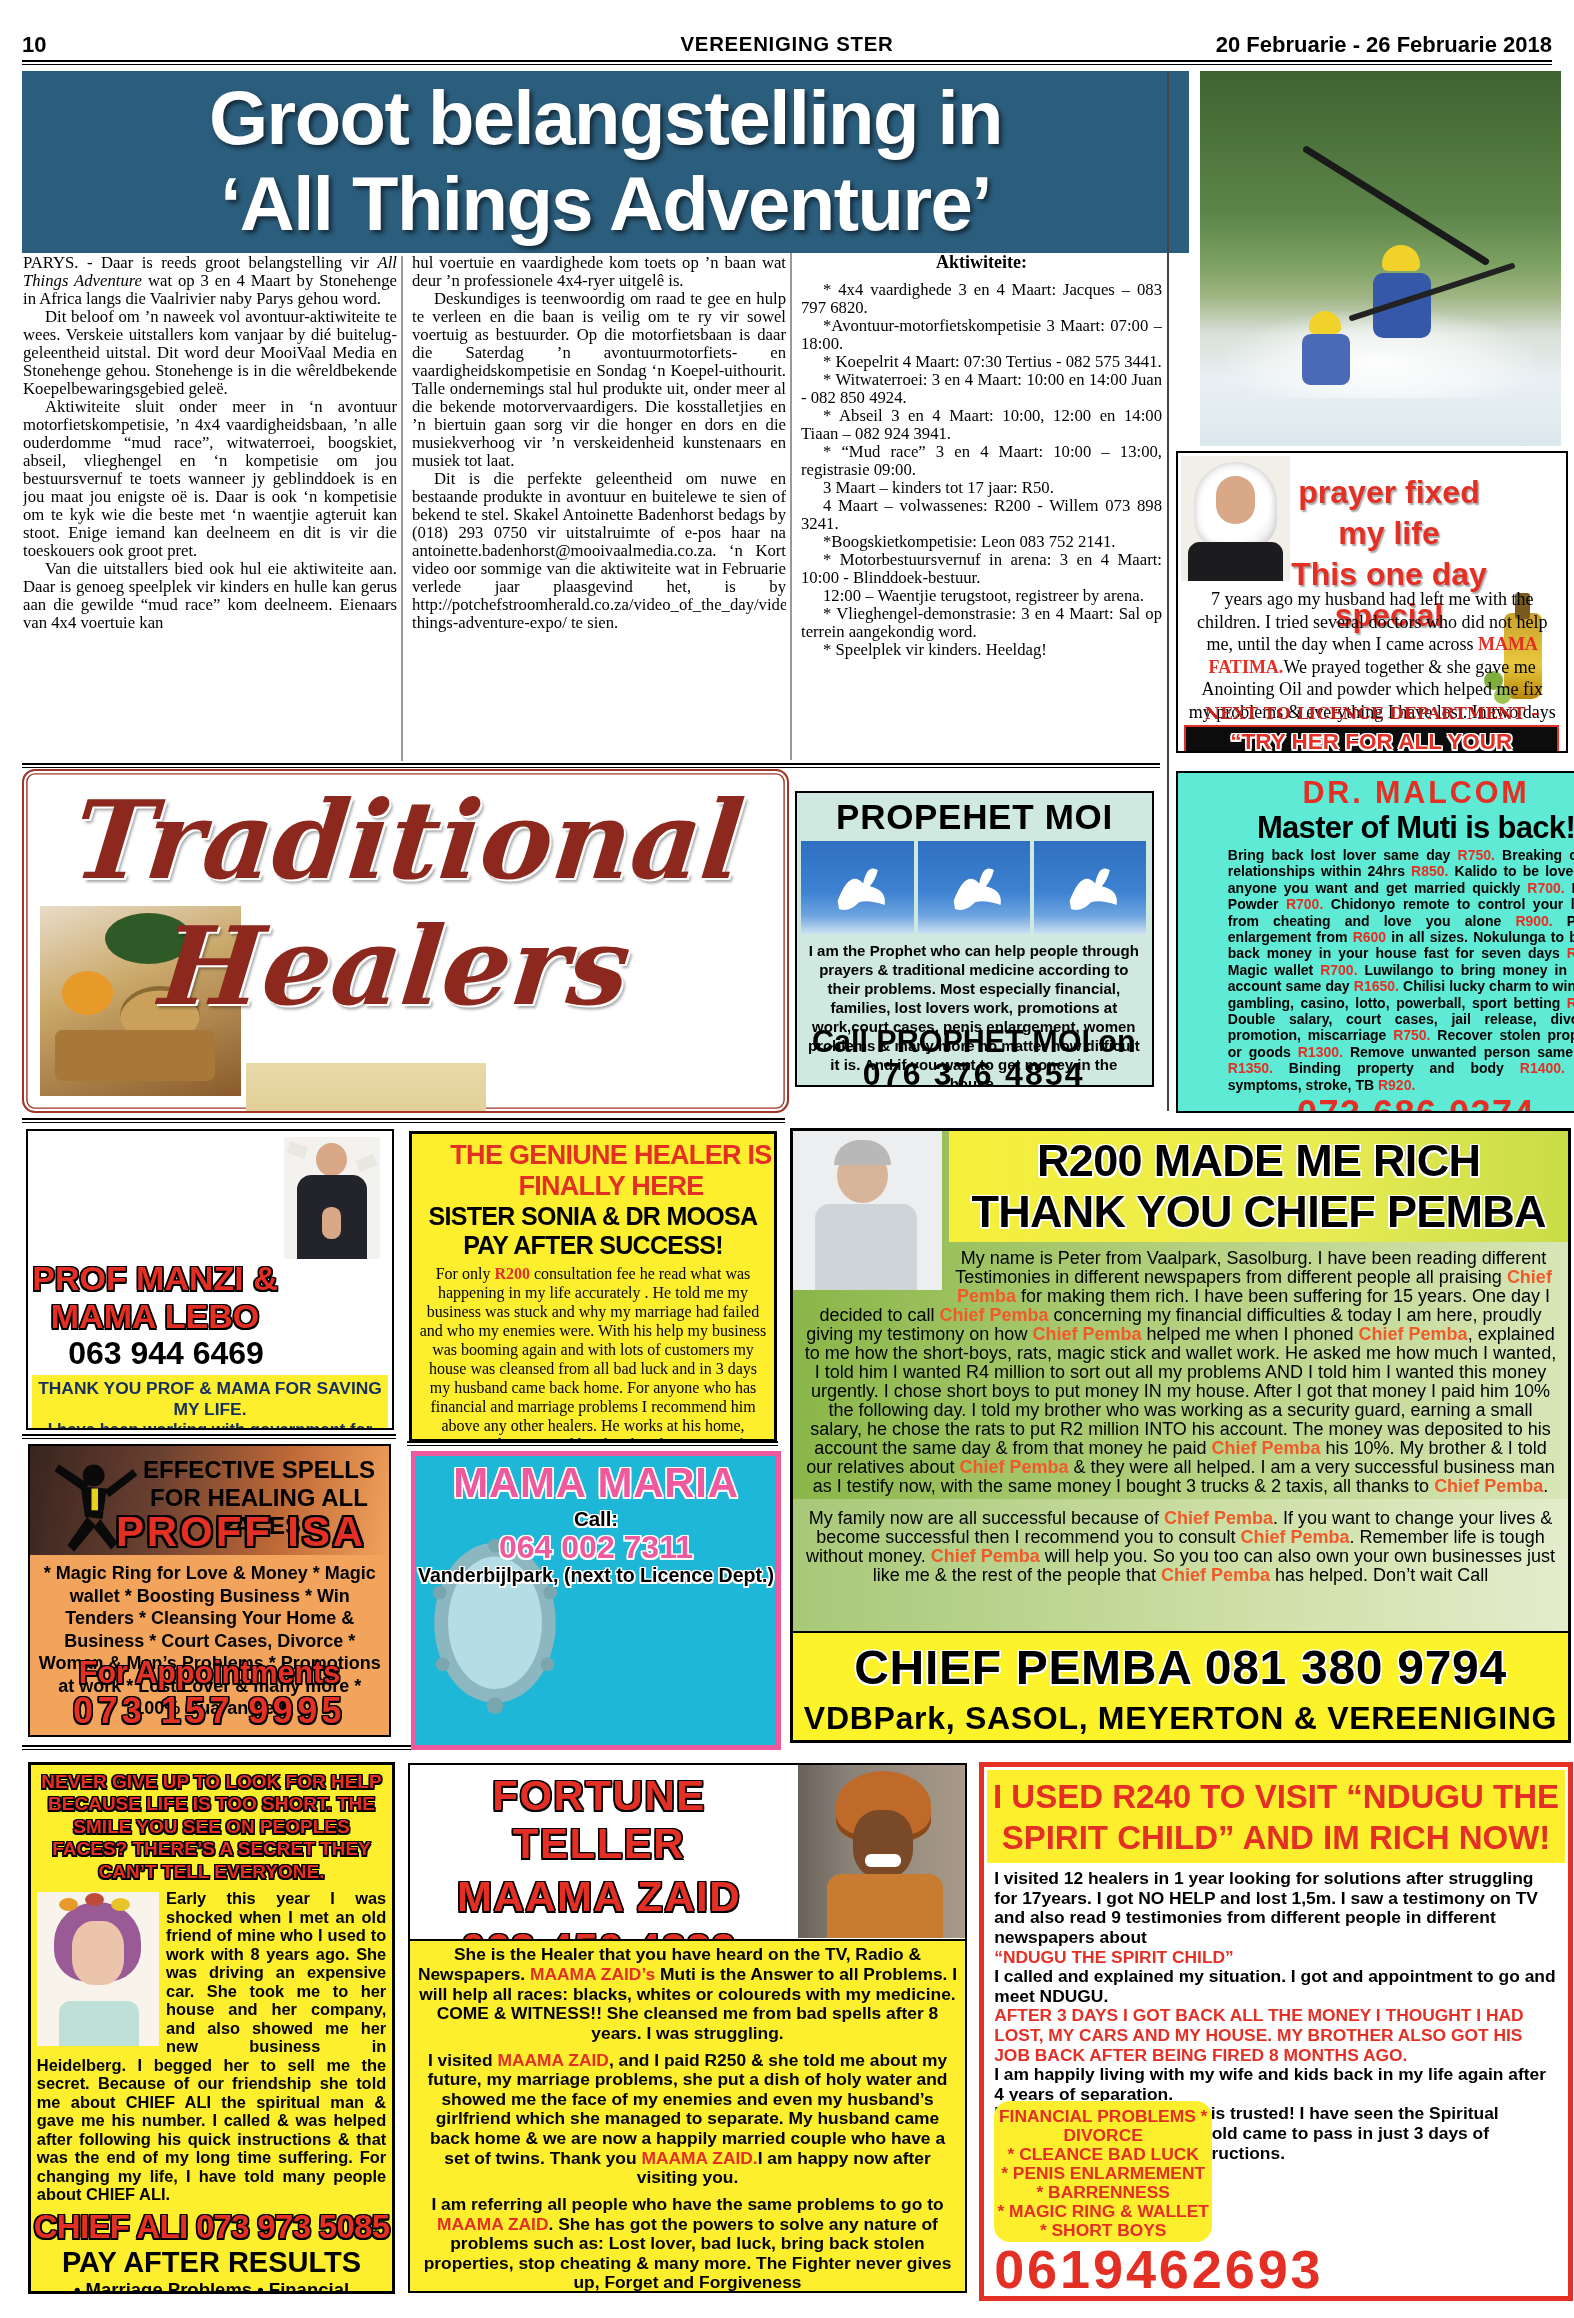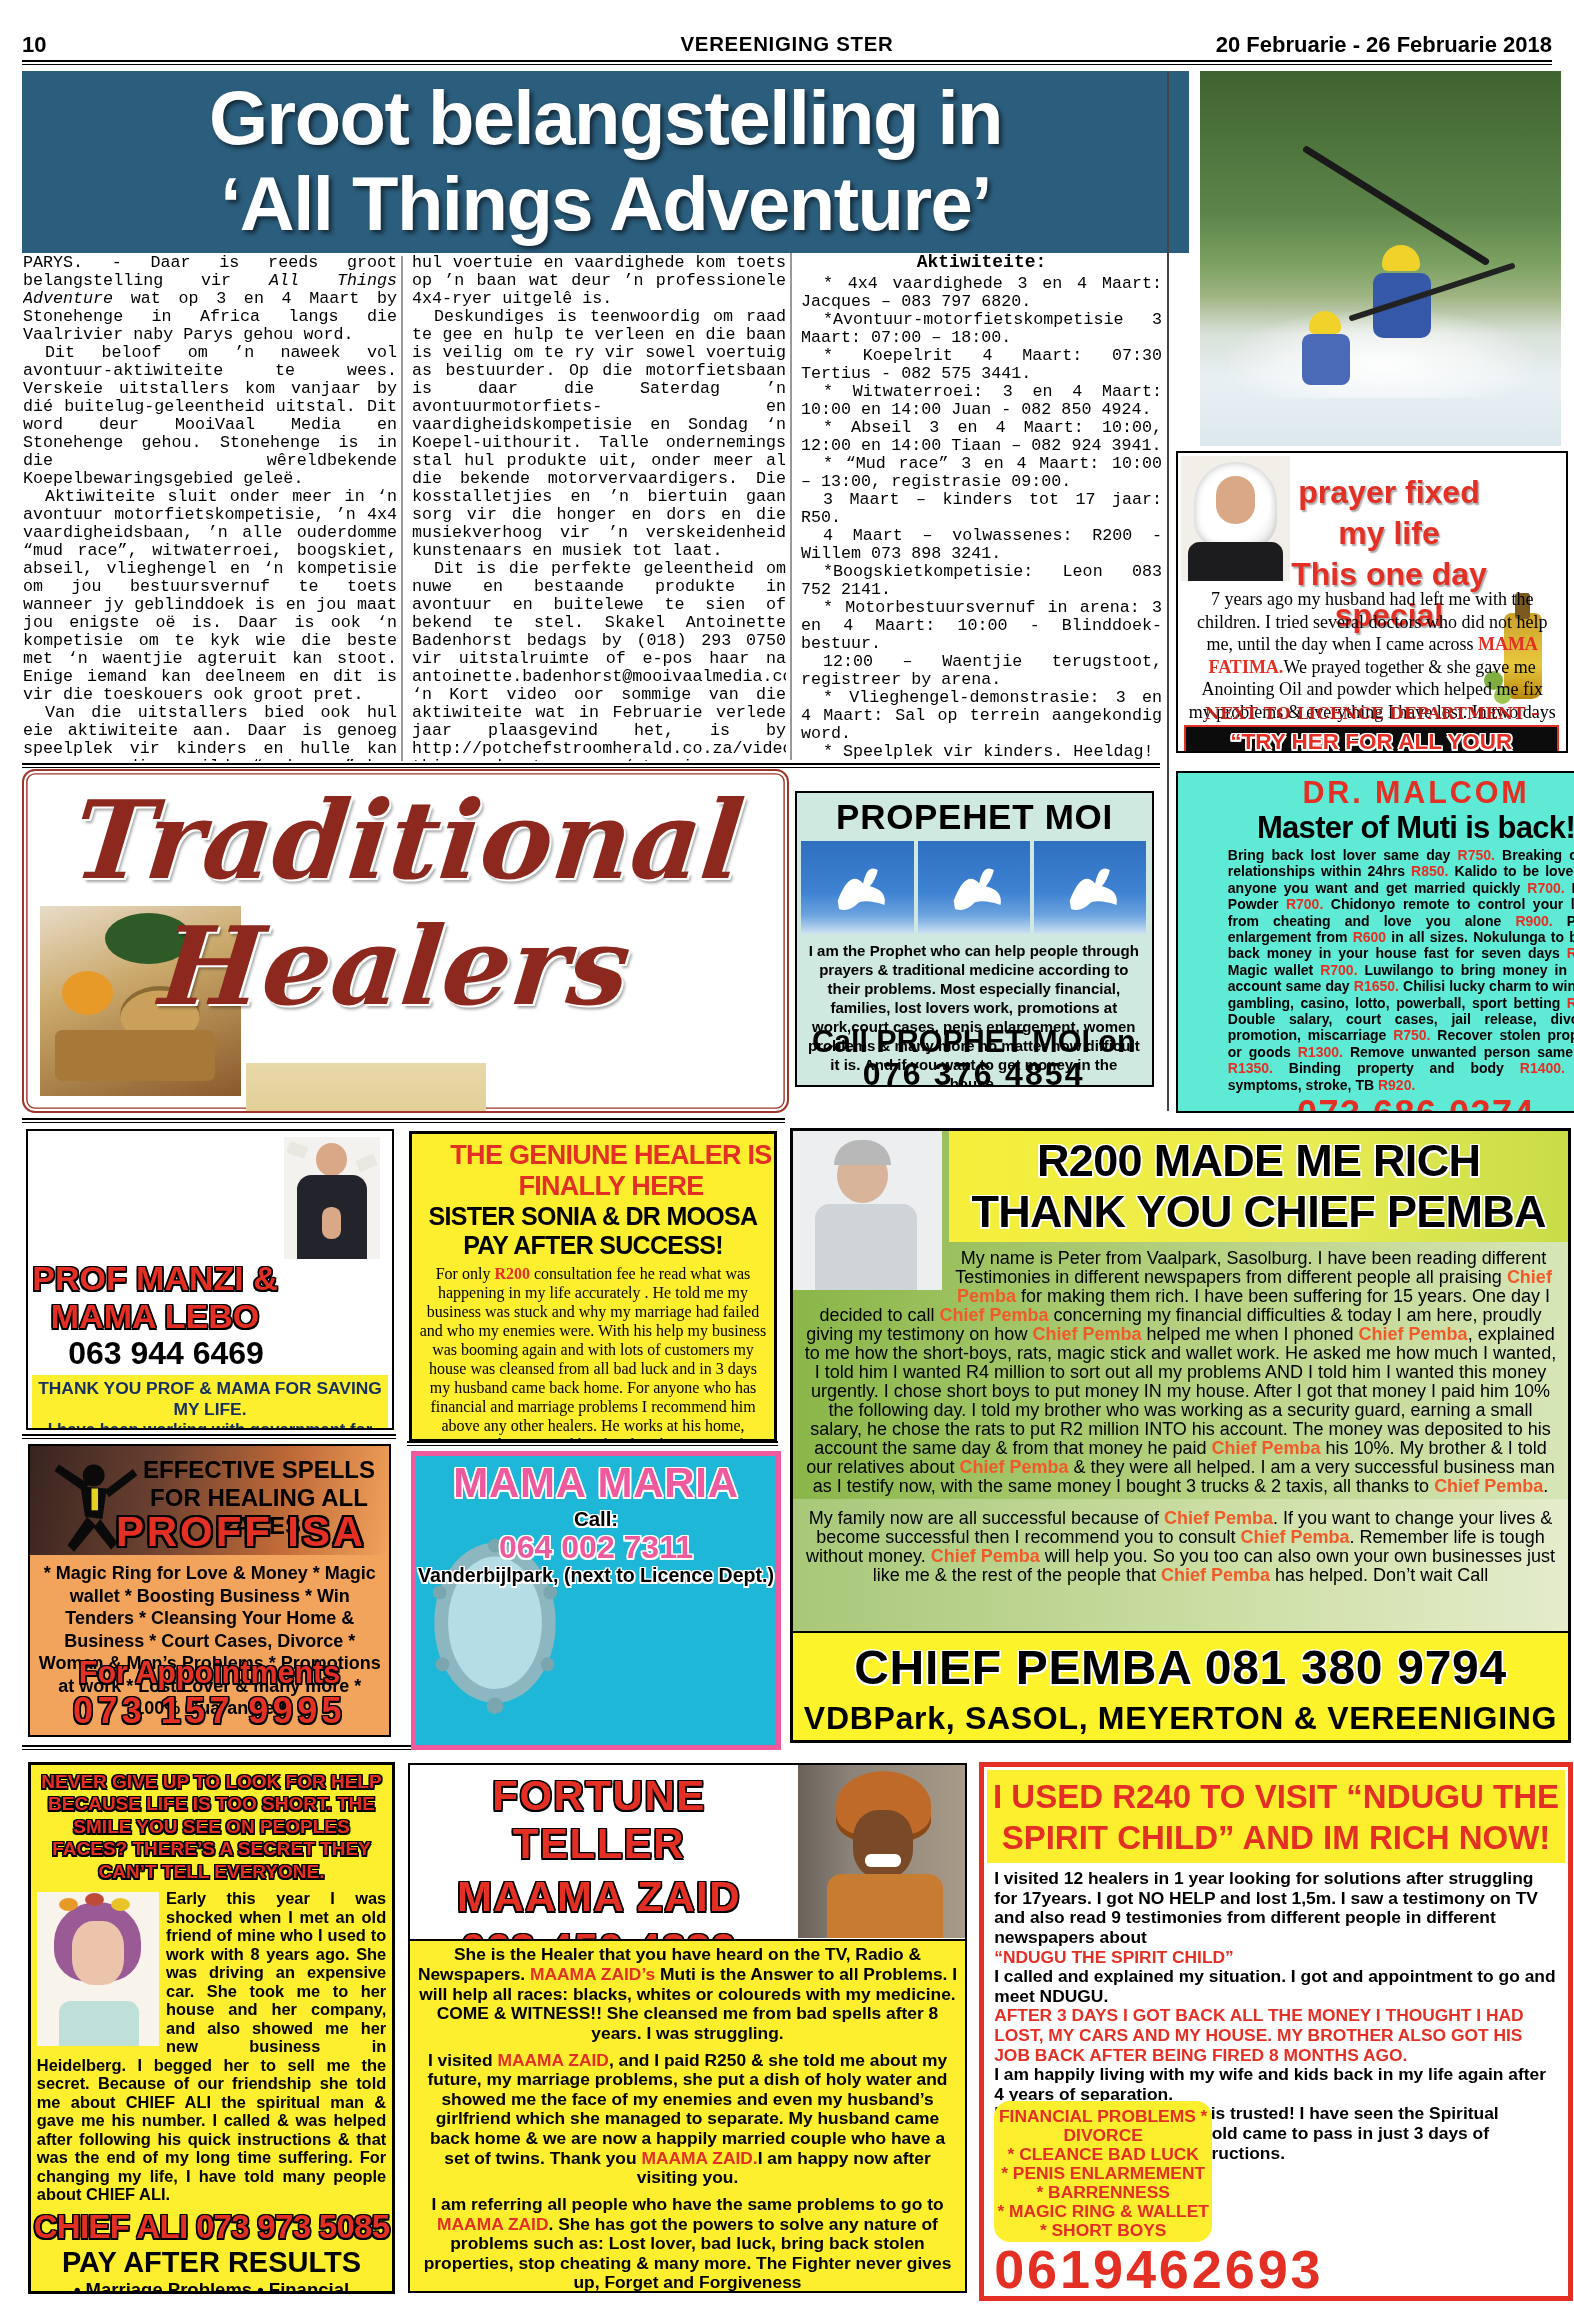--- a/index.html
+++ b/index.html
@@ -13,21 +13,21 @@
   .ovh{overflow:hidden;}
   .red{color:#e42f24;}
   .seg-red{color:#e42f24;font-weight:bold;}
   .seg-org{color:#f05a28;font-weight:bold;}
   .seg-i{font-style:italic;}
   .ol-b{text-shadow:-1.5px -1.5px 0 #000,1.5px -1.5px 0 #000,-1.5px 1.5px 0 #000,1.5px 1.5px 0 #000,-1.5px 0 0 #000,1.5px 0 0 #000,0 -1.5px 0 #000,0 1.5px 0 #000;}
   .ol-b3{text-shadow:-2.2px -2.2px 0 #000,2.2px -2.2px 0 #000,-2.2px 2.2px 0 #000,2.2px 2.2px 0 #000,-2.2px 0 0 #000,2.2px 0 0 #000,0 -2.2px 0 #000,0 2.2px 0 #000;}
   .ol-w{text-shadow:-1.5px -1.5px 0 #fff,1.5px -1.5px 0 #fff,-1.5px 1.5px 0 #fff,1.5px 1.5px 0 #fff,-1.5px 0 0 #fff,1.5px 0 0 #fff,0 -1.5px 0 #fff,0 1.5px 0 #fff;}
   .rule2{border-top:2.2px solid #000;border-bottom:0.7px solid #000;height:2.2px;}
   .vline{width:1.5px;background:#555;}
-  .artcol{font-family:Liberation Mono, monospace;font-size:16.7px;line-height:18px;text-align:justify;}
+  .artcol{font-family:Liberation Serif, serif;font-size:16.7px;line-height:18px;text-align:justify;}
   .artcol p{margin:0;text-indent:22px;}
   .artcol p.noind{text-indent:0;}
   .akt-item{margin:0;text-indent:22px;}
   .doveimg{background:linear-gradient(180deg,#2f6fc0 0%,#3e82d2 55%,#6da4e0 80%,#cfe2f2 100%);position:relative;overflow:hidden;}
   .doveimg svg{position:absolute;left:12%;top:14%;width:76%;height:72%;}
   .photo{overflow:hidden;position:relative;}
   .svc-line{margin:0;}
   .bullet-line{margin:0;}
 </style>
 </head>
@@ -67,21 +67,21 @@
   <p>Van die uitstallers bied ook hul eie aktiwiteite aan. Daar is genoeg speelplek vir kinders en hulle kan gerus aan die gewilde “mud race” kom deelneem. Eienaars van 4x4 voertuie kan</p>
 </div>
 
 <div class="abs artcol ovh" style="left:412px;top:254px;width:374px;height:507px;">
   <p class="noind">hul voertuie en vaardighede kom toets op ’n baan wat deur ’n professionele 4x4-ryer uitgelê is.</p>
   <p>Deskundiges is teenwoordig om raad te gee en hulp te verleen en die baan is veilig om te ry vir sowel voertuig as bestuurder. Op die motorfietsbaan is daar die Saterdag ’n avontuurmotorfiets- en vaardigheidskompetisie en Sondag ‘n Koepel-uithourit. Talle ondernemings stal hul produkte uit, onder meer al die bekende motorvervaardigers. Die kosstalletjies en ’n biertuin gaan sorg vir die honger en dors en die musiekverhoog vir ’n verskeidenheid kunstenaars en musiek tot laat.</p>
   <p>Dit is die perfekte geleentheid om nuwe en bestaande produkte in avontuur en buitelewe te sien of bekend te stel. Skakel Antoinette Badenhorst bedags by (018) 293 0750 vir uitstalruimte of e-pos haar na antoinette.badenhorst@mooivaalmedia.co.za. ‘n Kort video oor sommige van die aktiwiteite wat in Februarie verlede jaar plaasgevind het, is by http://potchefstroomherald.co.za/video_of_the_day/video-things-adventure-expo/ te sien.</p>
 </div>
 
 <div class="abs artcol ovh" style="left:801px;top:253px;width:361px;height:509px;">
-  <p class="noind b ctr" style="font-size:18px;margin-bottom:4px;">Aktiwiteite:</p>
+  <p class="noind b ctr" style="font-size:18px;margin-bottom:10px;">Aktiwiteite:</p>
   <div>
       <p class="akt-item">* 4x4 vaardighede 3 en 4 Maart: Jacques – 083 797 6820.</p>
       <p class="akt-item">*Avontuur-motorfietskompetisie 3 Maart: 07:00 – 18:00.</p>
       <p class="akt-item">* Koepelrit 4 Maart: 07:30 Tertius - 082 575 3441.</p>
       <p class="akt-item">* Witwaterroei: 3 en 4 Maart: 10:00 en 14:00 Juan - 082 850 4924.</p>
       <p class="akt-item">* Abseil 3 en 4 Maart: 10:00, 12:00 en 14:00 Tiaan – 082 924 3941.</p>
       <p class="akt-item">* “Mud race” 3 en 4 Maart: 10:00 – 13:00, registrasie 09:00.</p>
       <p class="akt-item">3 Maart – kinders tot 17 jaar: R50.</p>
       <p class="akt-item">4 Maart – volwassenes: R200 - Willem 073 898 3241.</p>
       <p class="akt-item">*Boogskietkompetisie: Leon 083 752 2141.</p>

